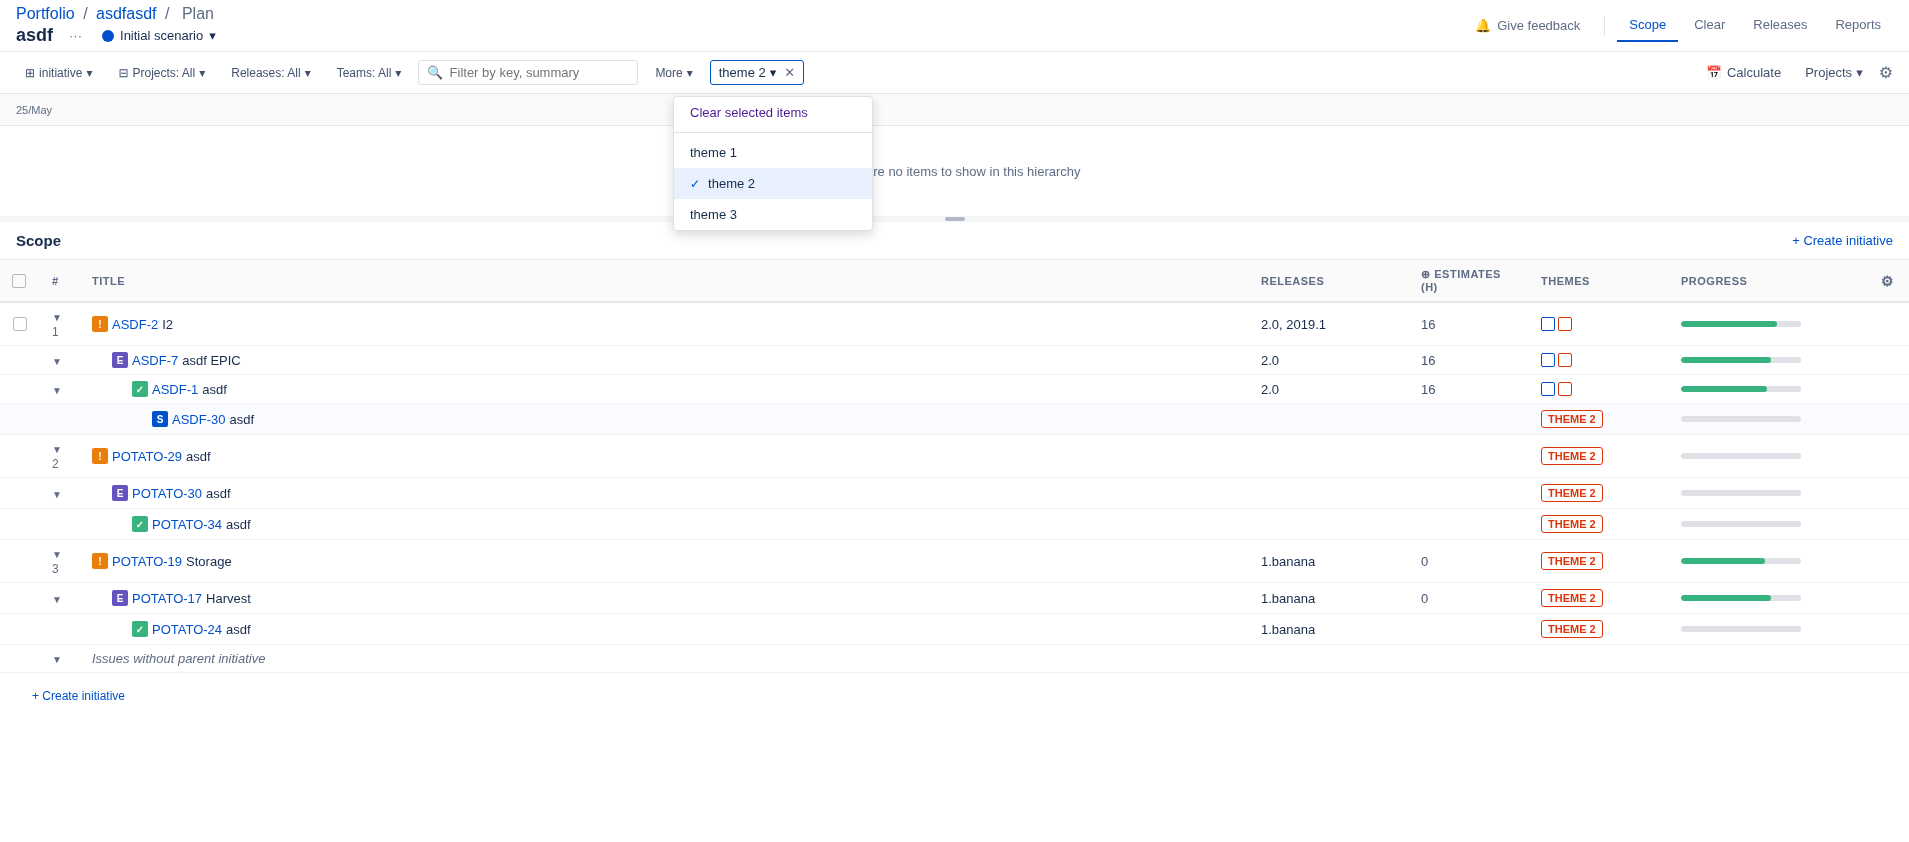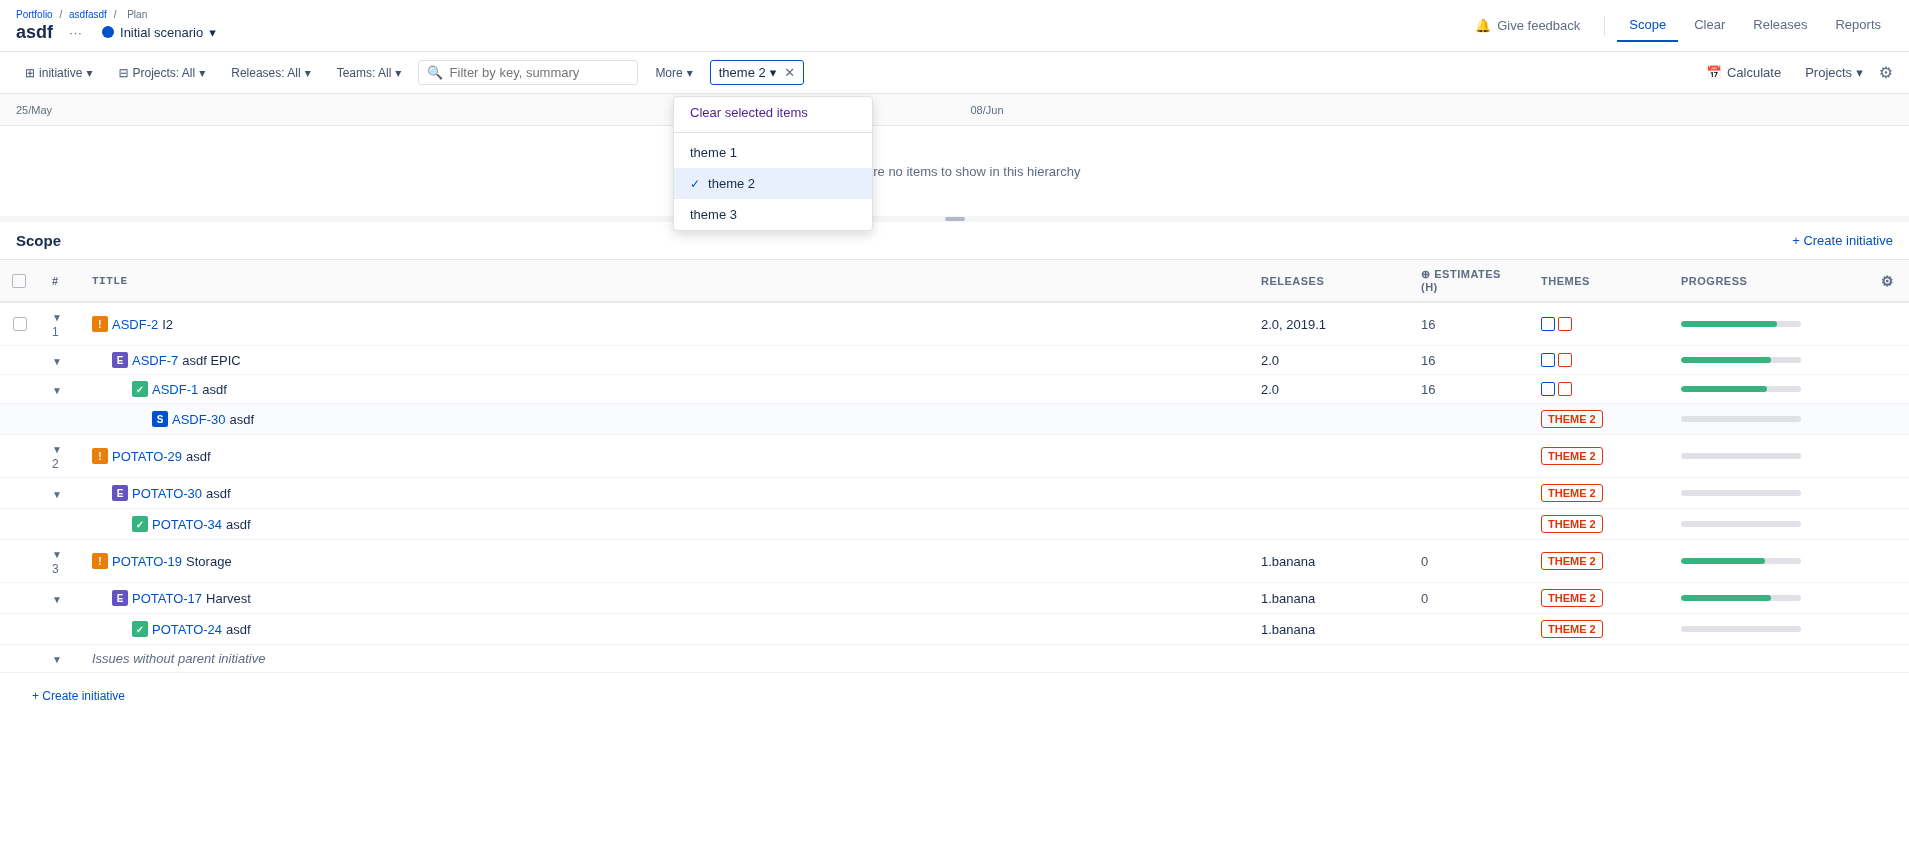--- a/index.html
+++ b/index.html
@@ -1,20 +1,20 @@
 <!DOCTYPE html>
 <html><head>
   <meta charset="utf-8">
   <style>
     * { box-sizing: border-box; margin: 0; padding: 0; font-family: -apple-system, BlinkMacSystemFont, 'Segoe UI', sans-serif; }
     body { background: #fff; color: #172b4d; font-size: 13px; }
 
     
     .top-nav { display: flex; align-items: center; padding: 0 16px; height: 52px; border-bottom: 1px solid #e4e7ec; }
-    .breadcrumb { font-size: 10px; color: #5e6c84; margin-right: auto; }
+    .breadcrumb { font-size: 16px; color: #5e6c84; margin-right: auto; }
     .breadcrumb a { color: #0052cc; text-decoration: none; }
     .breadcrumb span { margin: 0 4px; }
     .app-title { font-size: 18px; font-weight: 600; color: #172b4d; margin-right: 8px; }
     .app-more { color: #5e6c84; cursor: pointer; margin-right: 12px; }
     .scenario-badge { display: flex; align-items: center; gap: 6px; font-size: 13px; cursor: pointer; }
     .scenario-dot { width: 12px; height: 12px; border-radius: 50%; background: #0052cc; }
     .nav-links { display: flex; align-items: center; gap: 4px; }
     .nav-link { padding: 8px 12px; font-size: 13px; color: #5e6c84; text-decoration: none; cursor: pointer; border-bottom: 2px solid transparent; }
     .nav-link.active { color: #0052cc; border-bottom: 2px solid #0052cc; font-weight: 500; }
     .feedback-btn { display: flex; align-items: center; gap: 6px; font-size: 13px; color: #5e6c84; margin-right: 12px; cursor: pointer; }
@@ -49,21 +49,21 @@
     .scope-header { display: flex; align-items: center; justify-content: space-between; padding: 10px 16px; border-bottom: 1px solid #e4e7ec; }
     .scope-title { font-size: 15px; font-weight: 600; color: #172b4d; }
     .create-initiative { color: #0052cc; font-size: 13px; cursor: pointer; text-decoration: none; }
 
     
     .table-container { overflow-x: auto; }
     table { width: 100%; border-collapse: collapse; }
     thead th { padding: 8px 12px; font-size: 11px; font-weight: 600; color: #5e6c84; text-transform: uppercase; letter-spacing: 0.5px; border-bottom: 2px solid #e4e7ec; text-align: left; background: #fafafa; }
     thead th:first-child { width: 40px; }
     thead th:nth-child(2) { width: 40px; }
-    thead th.title-col { min-width: 300px; font-family: Liberation Mono, monospace; }
+    thead th.title-col { min-width: 300px; }
     thead th.releases-col { width: 160px; }
     thead th.estimates-col { width: 120px; }
     thead th.themes-col { width: 140px; }
     thead th.progress-col { width: 200px; }
     thead th.settings-col { width: 40px; }
 
     tbody tr { border-bottom: 1px solid #f0f2f5; }
     tbody td { padding: 6px 12px; font-size: 13px; vertical-align: middle; }
 
     .row-expand { color: #5e6c84; cursor: pointer; font-size: 10px; }
@@ -198,21 +198,20 @@
     <div class="schedule-btn">
       <span>Projects</span>
       <span>▾</span>
     </div>
     <div class="gear-btn">⚙</div>
   </div>
 </div>
 
 <div class="timeline-header">
   <div class="timeline-date">25/May</div>
-  <div class="timeline-date">08/Jun</div>
 </div>
 
 <div class="empty-area">
   <span>There are no items to show in this hierarchy</span>
 </div>
 
 <div class="scroll-indicator">
   <div class="scroll-handle"></div>
 </div>
 

